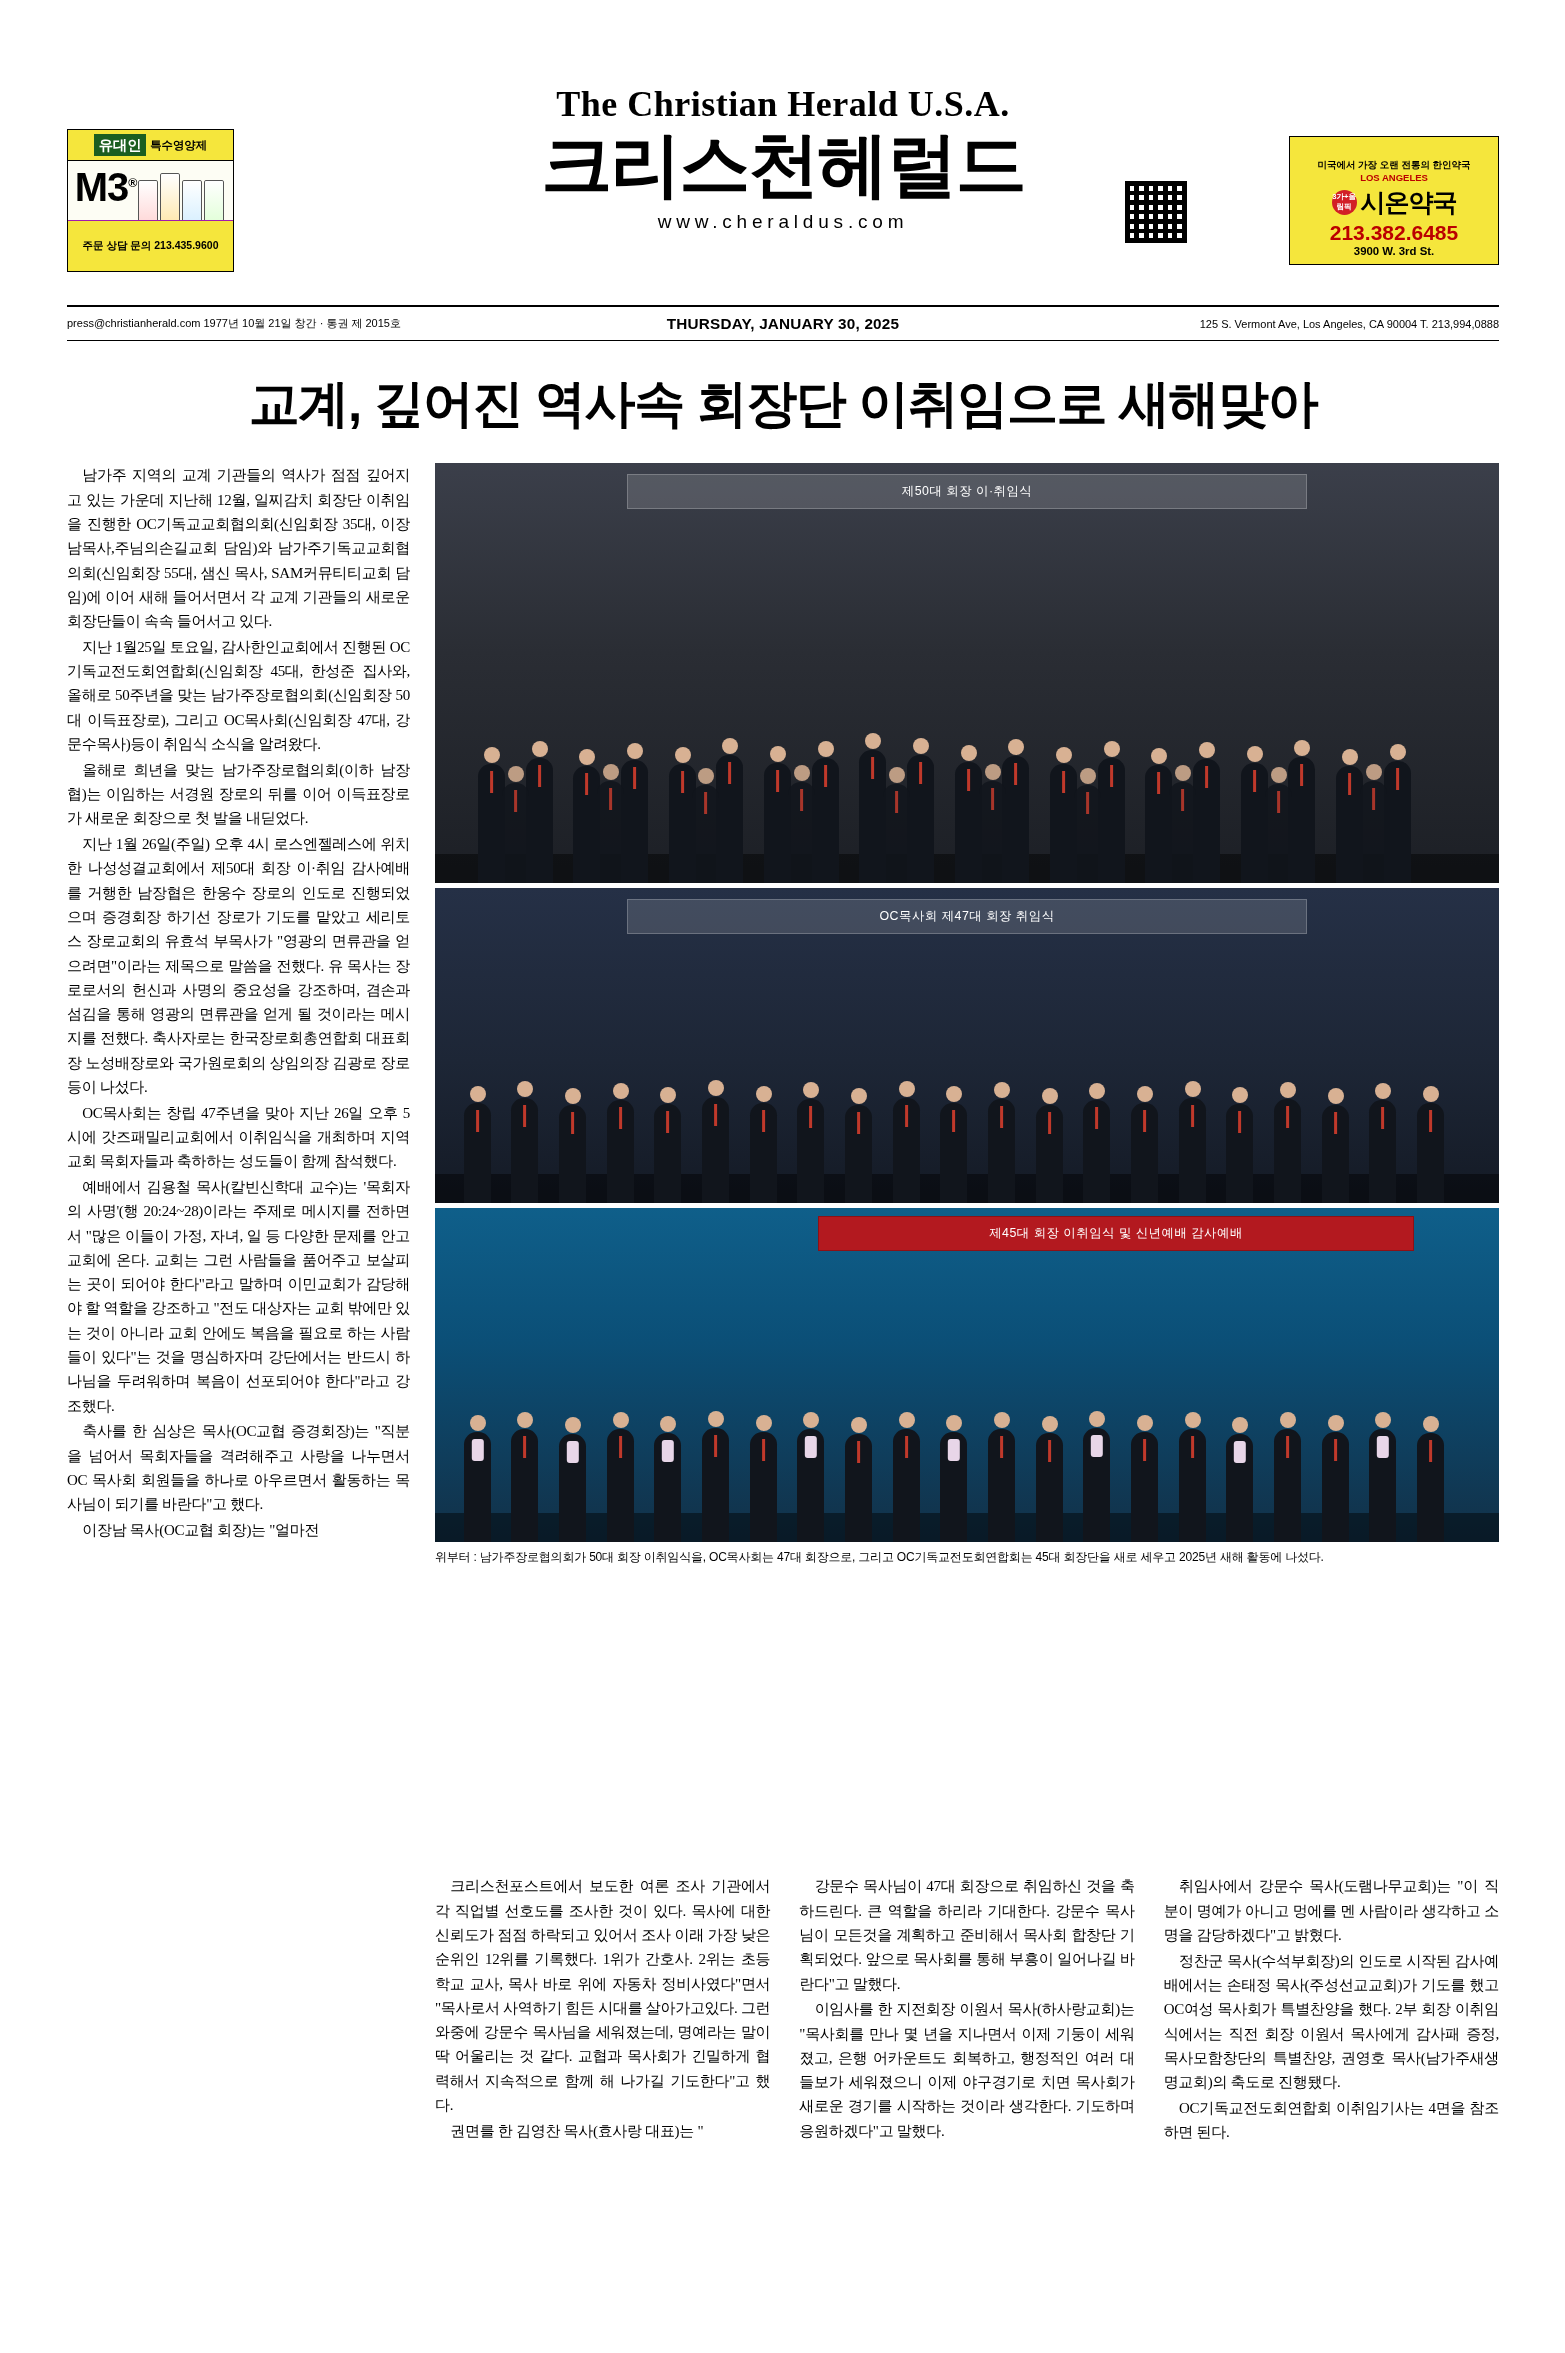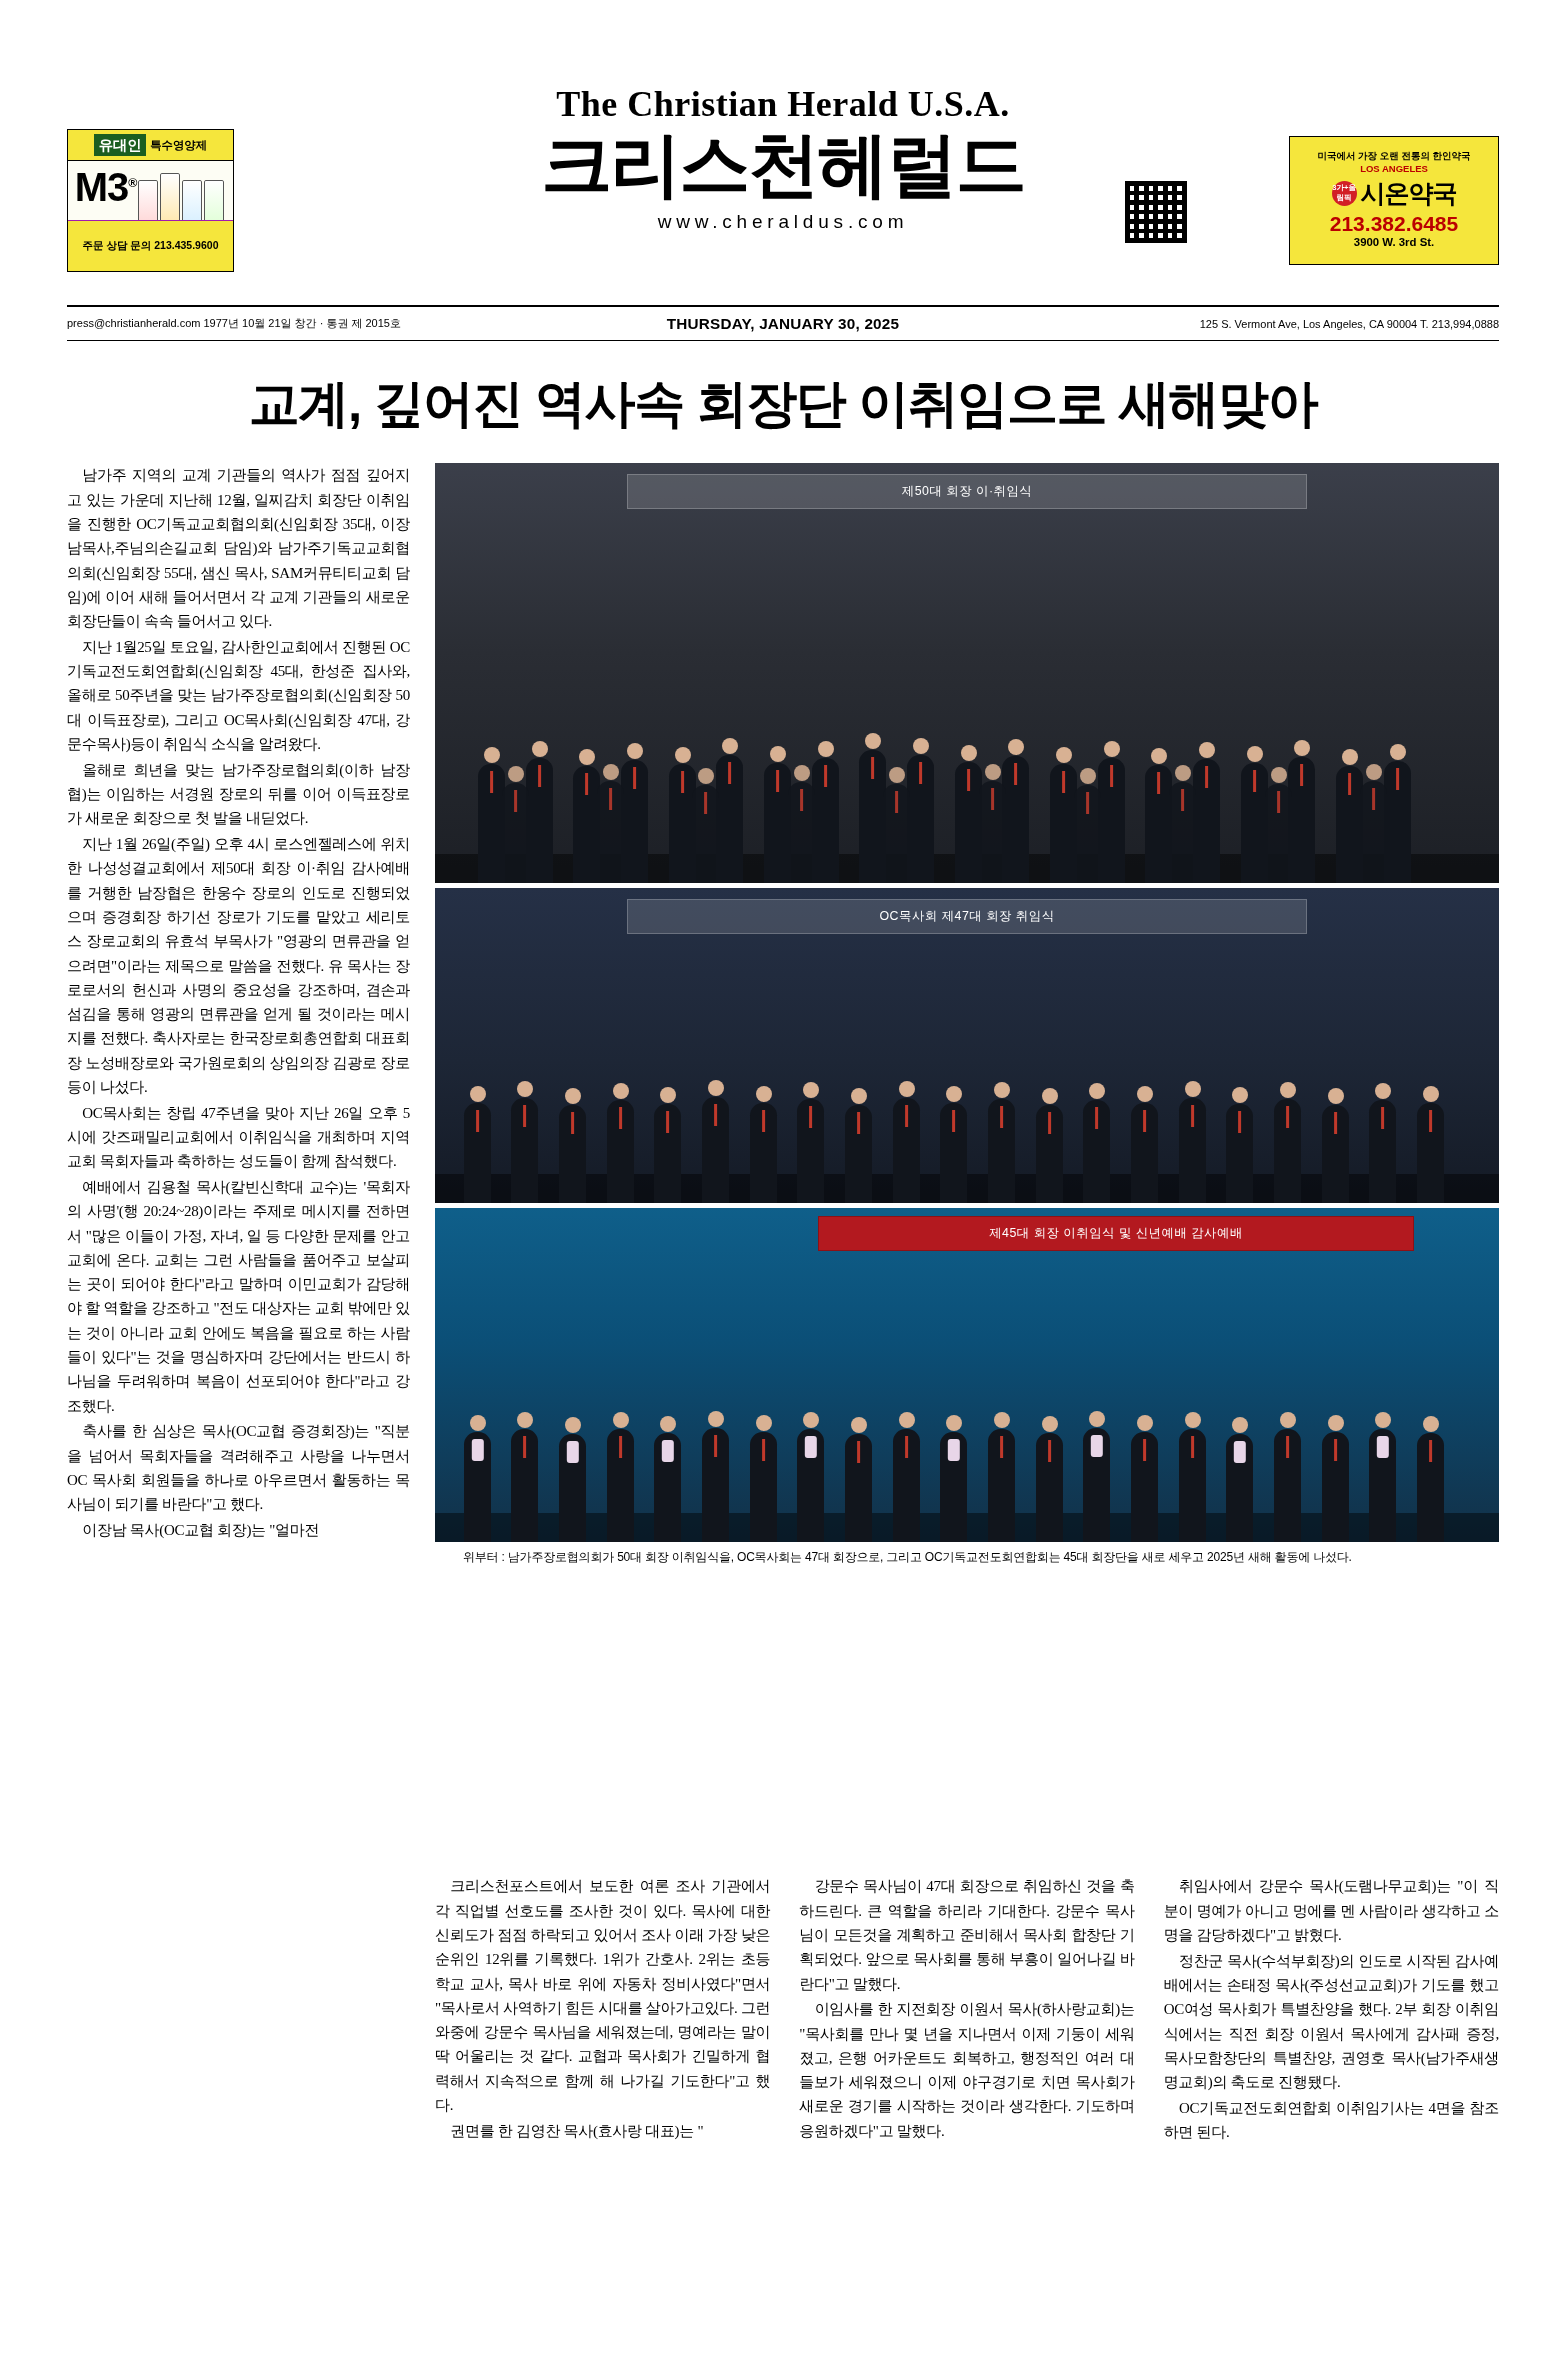--- a/index.html
+++ b/index.html
@@ -150,21 +150,21 @@
     right: 67px;
     top: 136px;
     width: 210px;
     height: 129px;
     border: 1.4px solid #000;
     background: #f5e63c;
     box-sizing: border-box;
     text-align: center;
     overflow: hidden;
   }
-  .ad-right .line1 { font-size: 9.5px; font-weight: bold; margin-top: 13px; font-family:"Liberation Sans",sans-serif;}
+  .ad-right .line1 { font-size: 9.5px; font-weight: bold; margin-top: 22px; font-family:"Liberation Sans",sans-serif;}
   .ad-right .line2 { font-size: 9.5px; color: #b00; font-weight: bold; font-family:"Liberation Sans",sans-serif;}
   .ad-right .pharmacy {
     display: flex; align-items: center; justify-content: center;
     margin-top: 2.9px;
   }
   .ad-right .pharm-mark {
     width: 25px; height: 25px; border-radius: 50%;
     background: #d21f26; color: #fff; font-size: 7.6px;
     display: flex; align-items: center; justify-content: center;
     font-family: Liberation Sans, sans-serif; font-weight: bold;
@@ -315,21 +315,20 @@
     height: 29px;
     background: rgba(0,0,0,.45);
   }
 
   .caption {
     margin-top: 6.7px;
     font-family: "Liberation Sans", sans-serif;
     font-size: 12px;
     line-height: 1.4;
     letter-spacing: -0.2px;
-    margin-left: 28px;
   }
 
   
   .lower-cols {
     position: absolute;
     left: 368px;
     top: 1411px;
     width: 1064px;
     display: flex;
     gap: 29px;

